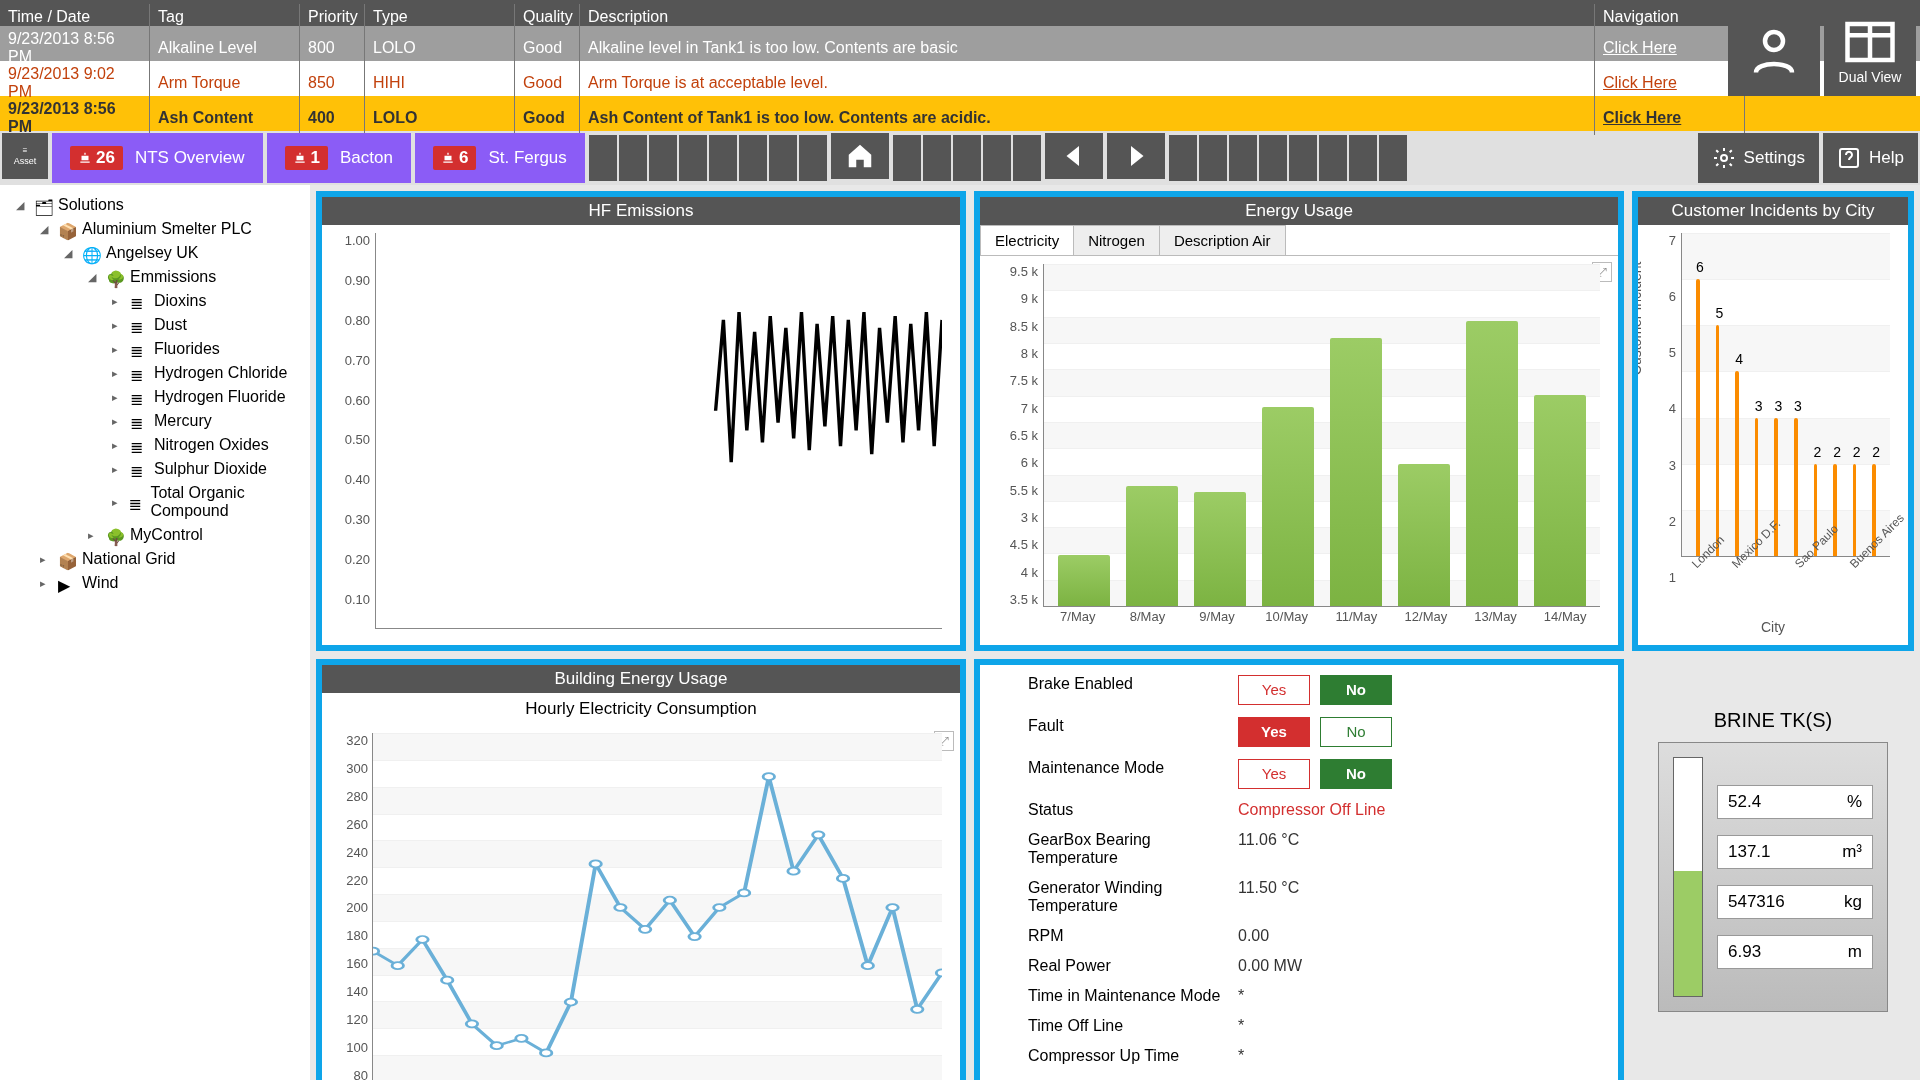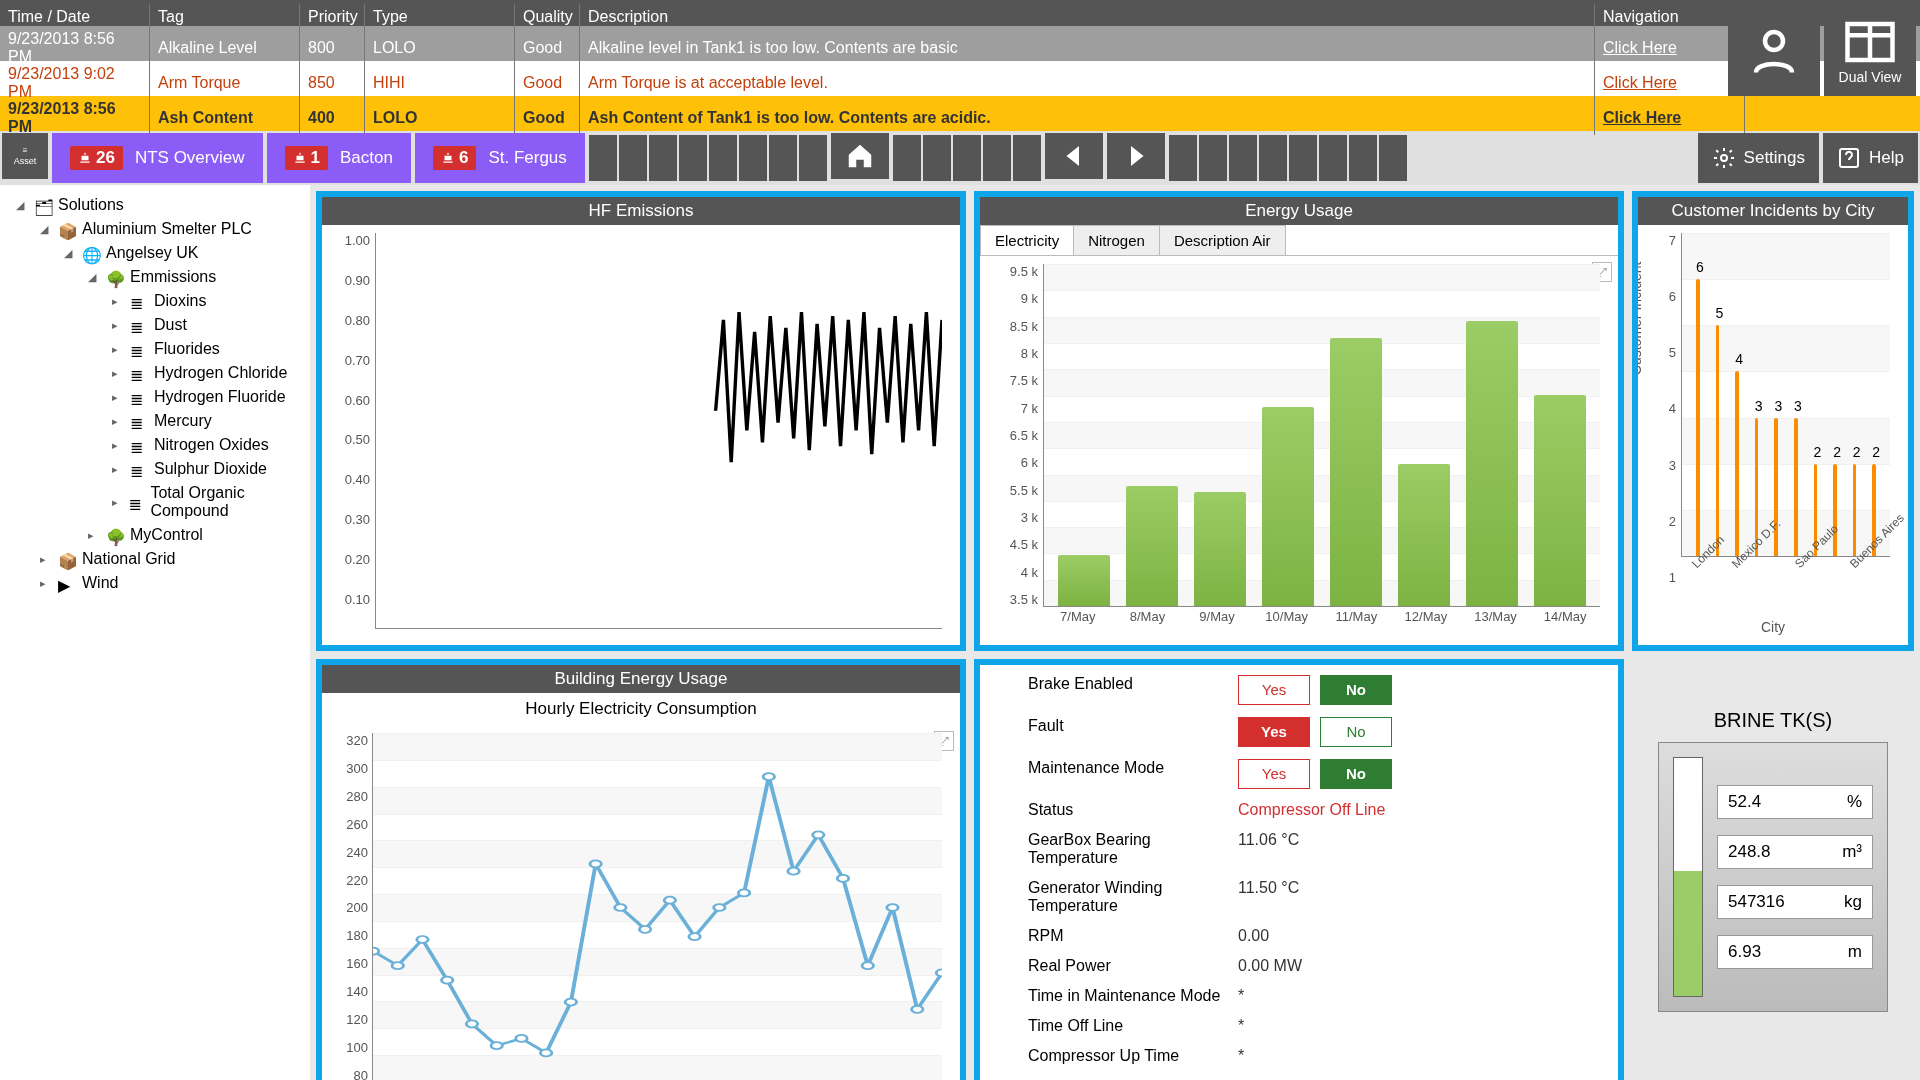--- a/index.html
+++ b/index.html
@@ -649,21 +649,21 @@
       <div class="brine-box">
         <div class="brine-bar">
             <div class="brine-fill" id="brine-fill" style="height: 52.4%;"></div>
           </div>
         <div class="brine-vals" id="brine-vals">
             <div class="brine-val">
               <span>52.4</span>
               <span>%</span>
             </div>
             <div class="brine-val">
-              <span>248.8</span>
+              <span>137.1</span>
               <span>m³</span>
             </div>
             <div class="brine-val">
               <span>547316</span>
               <span>kg</span>
             </div>
             <div class="brine-val">
               <span>6.93</span>
               <span>m</span>
             </div>

